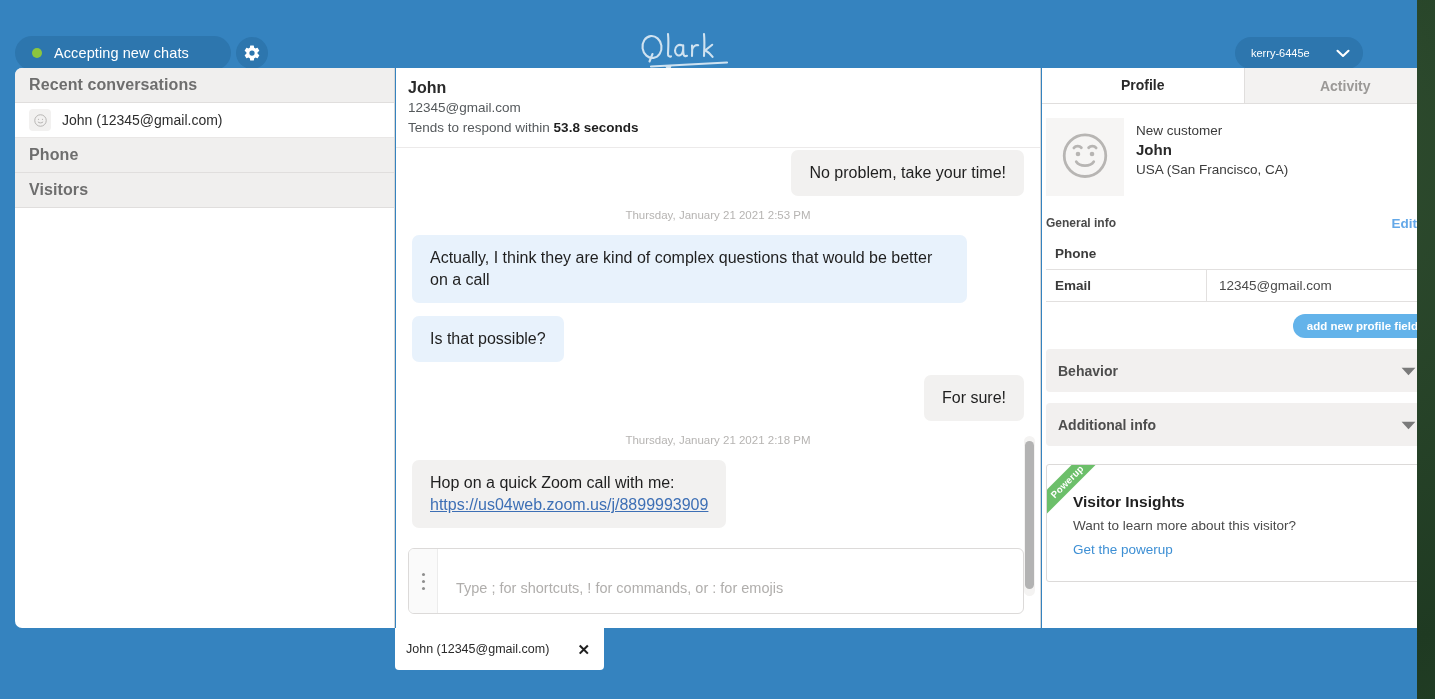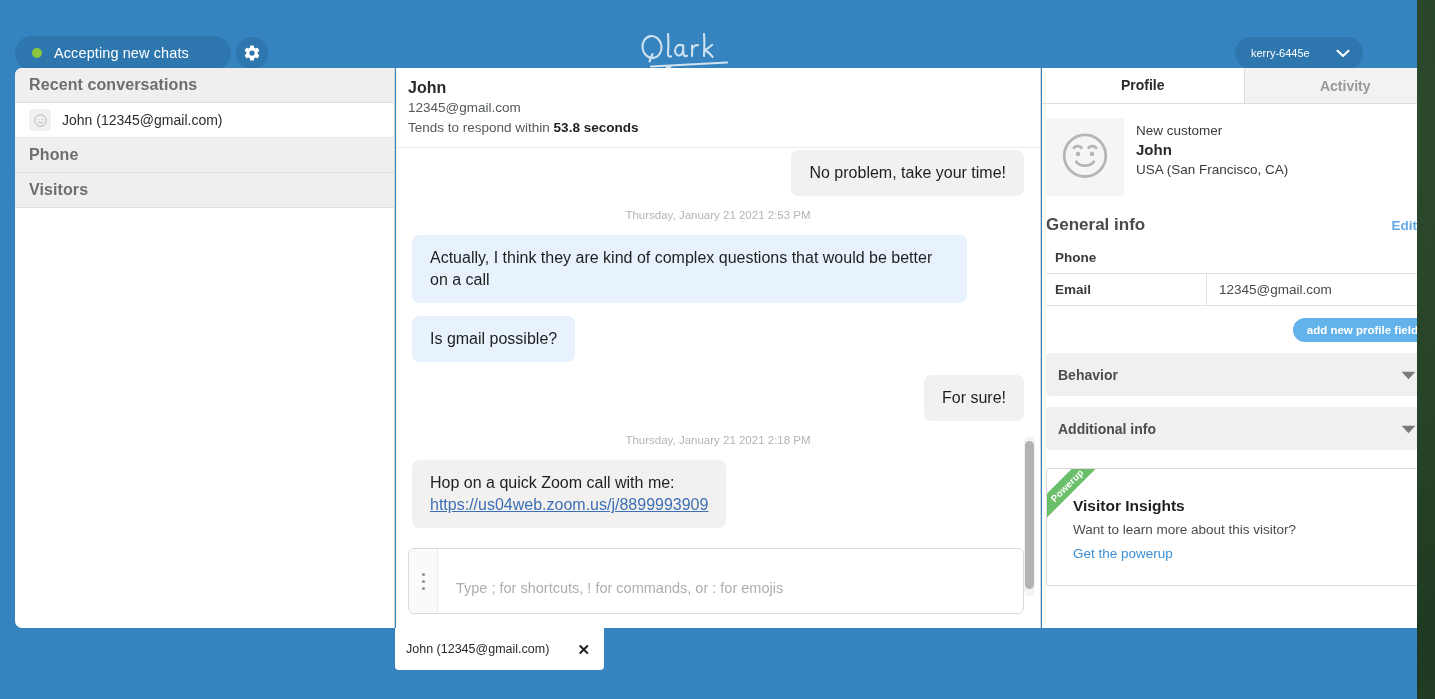--- a/index.html
+++ b/index.html
@@ -357,21 +357,21 @@
   .pf-name { font-size: 15px; font-weight: bold; color: #2a2a2a; line-height: 20px; }
   .pf-loc  { font-size: 13.5px; color: #3b3b3b; line-height: 20px; }
 
   .pf-section-head {
     display: flex;
     align-items: center;
     justify-content: space-between;
     margin-top: 19px;
   }
   .pf-section-title {
-    font-size: 17px;
+    font-size: 12px;
     font-weight: bold;
     color: #4a4a4a;
   }
   .pf-edit {
     font-size: 13.5px;
     font-weight: bold;
     color: #63a8e8;
     cursor: pointer;
     display: flex;
     align-items: center;
@@ -592,21 +592,21 @@
           <div class="bubble agent">No problem, take your time!</div>
         </div>
 
         <div class="ts">Thursday, January 21 2021 2:53 PM</div>
 
         <div class="msg-row in">
           <div class="bubble visitor">Actually, I think they are kind of complex questions that would be better on a call</div>
         </div>
 
         <div class="msg-row in">
-          <div class="bubble visitor">Is gmail possible?</div>
+          <div class="bubble visitor">Is that possible?</div>
         </div>
 
         <div class="msg-row out">
           <div class="bubble agent">For sure!</div>
         </div>
 
         <div class="ts">Thursday, January 21 2021 2:18 PM</div>
 
         <div class="msg-row in">
           <div class="bubble agent" style="max-width:538px;">

